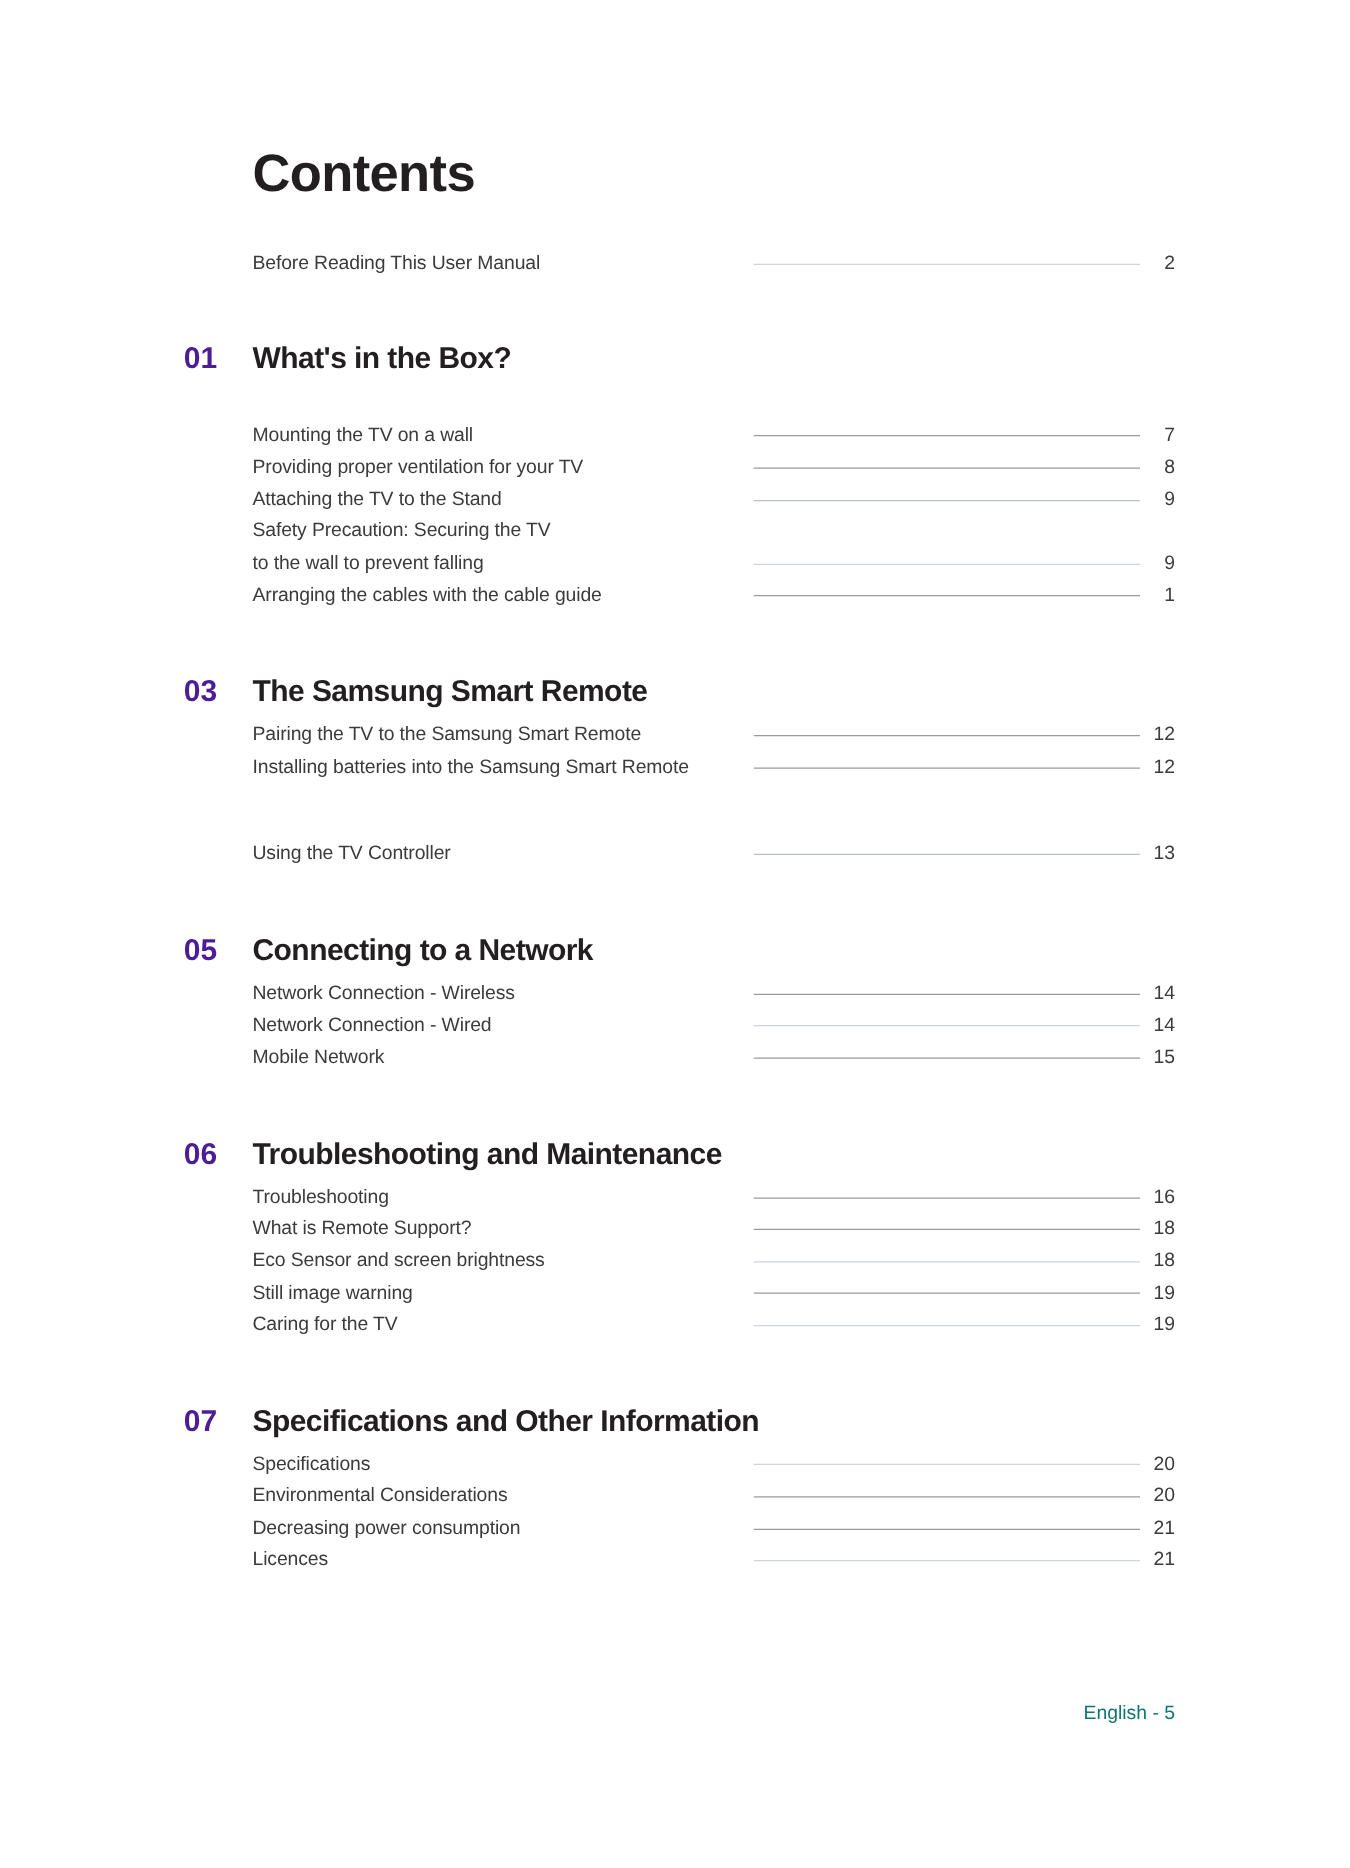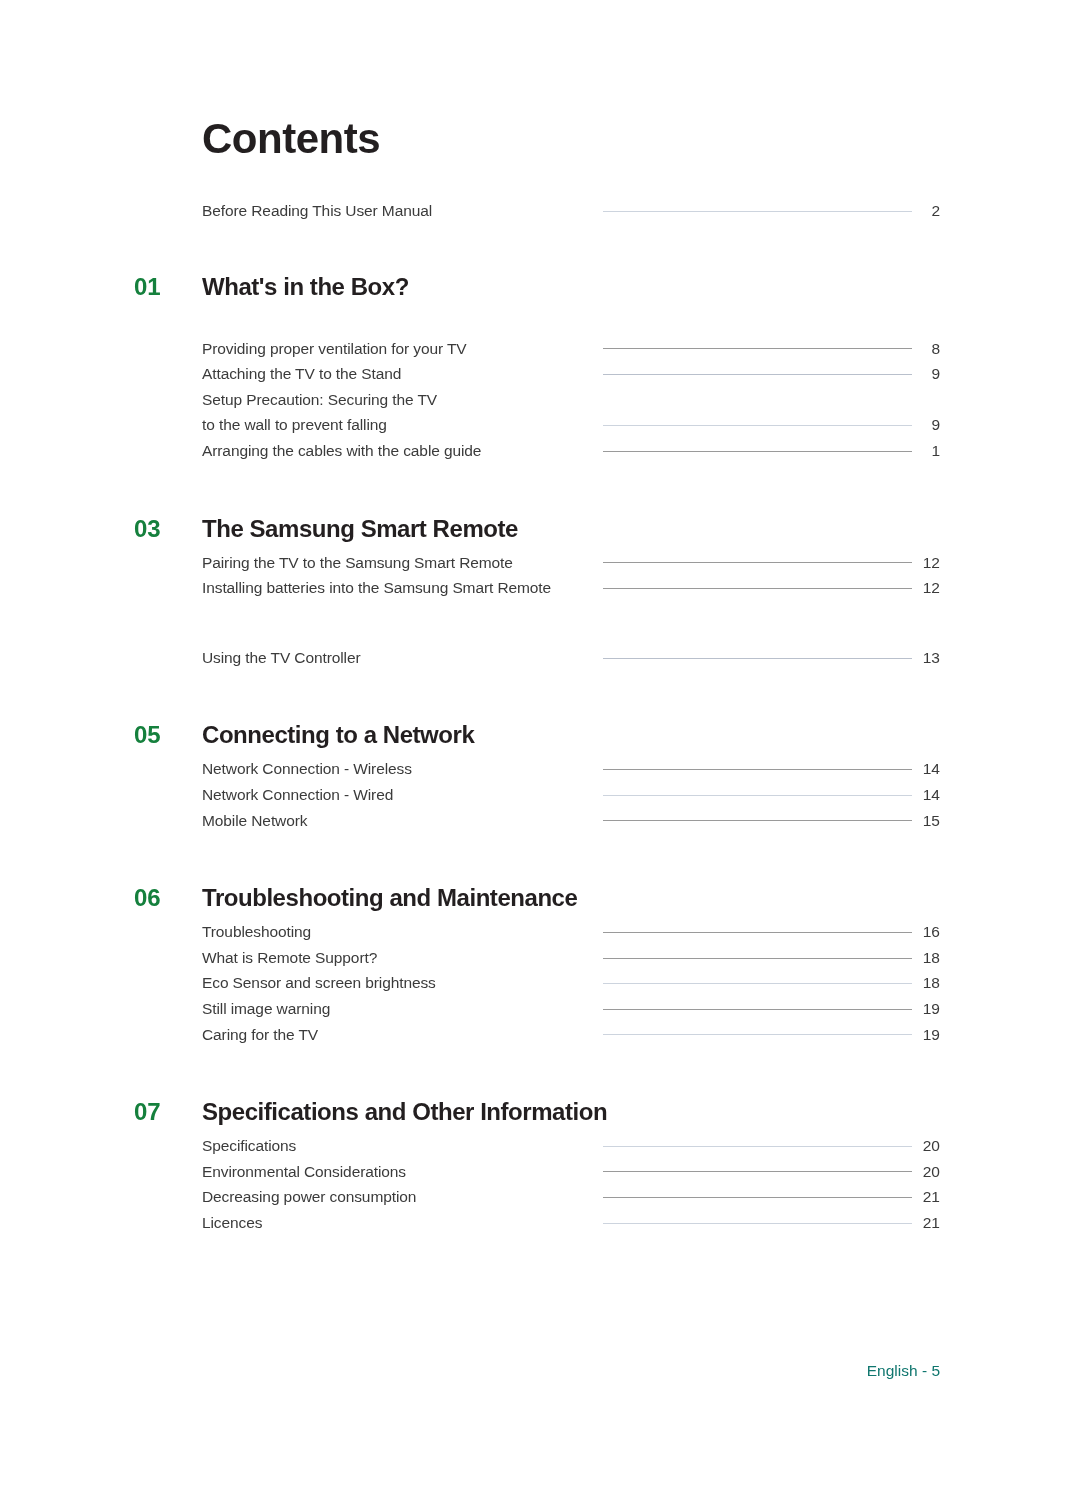--- a/index.html
+++ b/index.html
@@ -93,26 +93,26 @@
   
   .section {
     position: relative;
   }
   .section-head {
     position: relative;
     height: 42px;
   }
   .section-num {
     position: absolute;
-    left: 134px;
+    left: 147px;
     top: 0;
     font-size: 24px;
     font-weight: bold;
     line-height: 42px;
-    color: #15803d;
+    color: #4c1d95;
     letter-spacing: 0px;
   }
   .section-title {
     position: absolute;
     left: 202px;
     top: 0;
     font-size: 24px;
     font-weight: bold;
     line-height: 42px;
     color: #231f20;
@@ -150,23 +150,24 @@
     <div class="gap-preface"></div>
     <div>
         <div class="section">
           <div class="section-head">
             <span class="section-num">01</span>
             <span class="section-title">What's in the Box?</span>
           </div>
         </div>
         <div class="gap-section-sm"></div>
         <div class="section">
+          <div class="entry"><span class="entry-label">Mounting the TV on a wall</span><span class="entry-leader"></span><span class="entry-page">7</span></div>
           <div class="entry"><span class="entry-label">Providing proper ventilation for your TV</span><span class="entry-leader"></span><span class="entry-page">8</span></div>
           <div class="entry"><span class="entry-label">Attaching the TV to the Stand</span><span class="entry-leader faint"></span><span class="entry-page">9</span></div>
-          <div class="entry"><span class="entry-label">Setup Precaution: Securing the TV</span><span class="entry-page"></span></div>
+          <div class="entry"><span class="entry-label">Safety Precaution: Securing the TV</span><span class="entry-page"></span></div>
           <div class="entry"><span class="entry-label">to the wall to prevent falling</span><span class="entry-leader faintest"></span><span class="entry-page">9</span></div>
           <div class="entry"><span class="entry-label">Arranging the cables with the cable guide</span><span class="entry-leader"></span><span class="entry-page">1</span></div>
         </div>
         <div class="gap-section"></div>
         <div class="section">
           <div class="section-head">
             <span class="section-num">03</span>
             <span class="section-title">The Samsung Smart Remote</span>
           </div>
           <div class="entry"><span class="entry-label">Pairing the TV to the Samsung Smart Remote</span><span class="entry-leader"></span><span class="entry-page">12</span></div>

